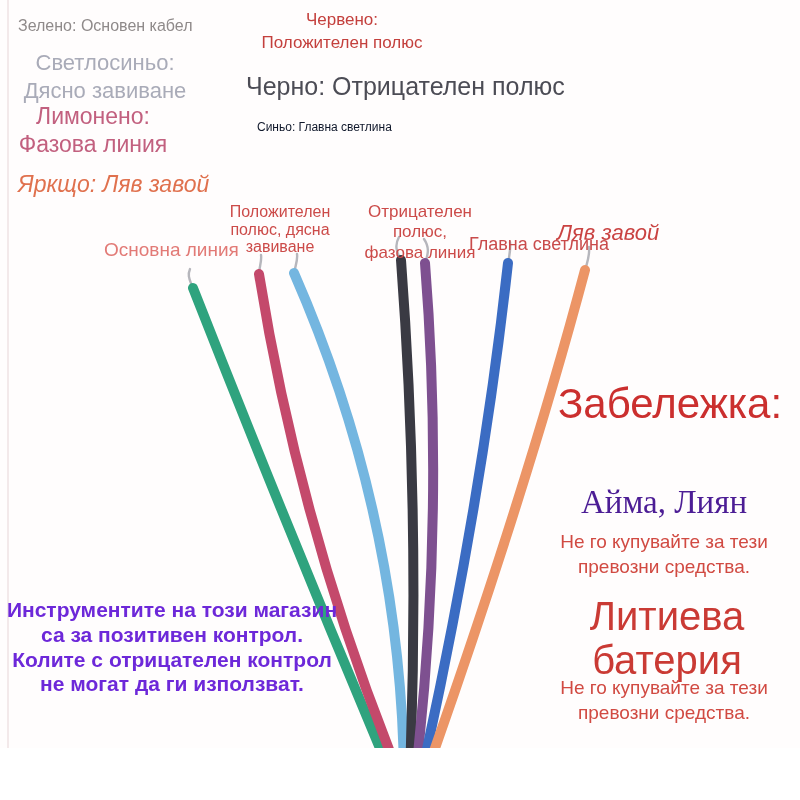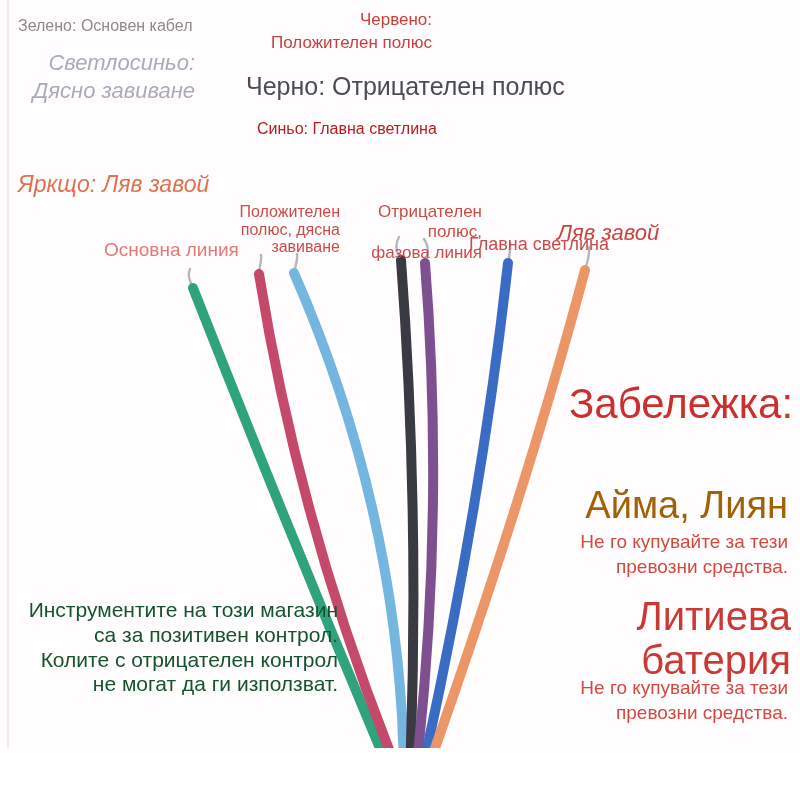--- a/index.html
+++ b/index.html
@@ -19,44 +19,44 @@
     background:#f3e9ea;
   }
   .edge-bottom{
     position:absolute;left:0;top:790px;width:800px;height:2px;
     background:#f2dcdc;
   }
   .lbl{
     position:absolute;
     white-space:pre-line;
   }
-  .center{text-align:right;}
+  .center{text-align:center;}
   
   .lbl-green-legend{left:18px;top:17px;font-size:16px;color:#8f8a8a;}
-  .lbl-lightblue-legend{left:15px;top:49px;width:180px;font-size:22px;line-height:1.27;color:#a9abb8;font-style:italic;}
+  .lbl-lightblue-legend{left:15px;top:49px;width:180px;font-size:22px;line-height:1.27;color:#a9abb8;}
   .lbl-lime-legend{left:3px;top:102px;width:180px;font-size:23px;line-height:1.22;color:#c2607f;}
   .lbl-bright-legend{left:18px;top:171px;font-size:23px;color:#e0714e;font-style:italic;}
   
   .lbl-red-legend{left:252px;top:9px;width:180px;font-size:17px;line-height:1.35;color:#c4403d;}
   .lbl-black-legend{left:222px;top:72px;font-size:25px;color:#4c4c55;margin-left:24px;}
-  .lbl-blue-legend{left:257px;top:120px;font-size:16px;color:#b91c1c;}
+  .lbl-blue-legend{left:257px;top:120px;font-size:12px;color:#0f172a;}
   
   .lbl-wire-green{left:104px;top:239px;font-size:19px;color:#e27a76;}
   .lbl-wire-crimson{left:220px;top:203px;width:120px;font-size:16px;line-height:1.1;color:#cc4b49;}
   .lbl-wire-black{left:358px;top:202px;width:124px;font-size:17px;line-height:1.2;color:#cc4b49;}
   .lbl-wire-blue{left:469px;top:234px;font-size:18px;color:#c94b4b;}
   .lbl-wire-orange{left:557px;top:220px;font-size:22px;color:#ca4342;font-style:italic;}
   
-  .lbl-note-title{left:558px;top:380px;font-size:42px;color:#cb2f2e;margin-left:11px;}
-  .lbl-note-vehicles{left:540px;top:484px;width:248px;font-size:38px;color:#a16207;}
+  .lbl-note-title{left:558px;top:380px;font-size:42px;color:#cb2f2e;}
+  .lbl-note-vehicles{left:540px;top:484px;width:248px;font-size:33px;color:#4c1d95;font-family:Liberation Serif, serif;}
   .lbl-note-warning1{left:540px;top:530px;width:248px;font-size:19px;line-height:1.3;color:#d14a42;}
   .lbl-note-battery{left:543px;top:594px;width:248px;font-size:40px;line-height:1.1;color:#ca3a34;}
   .lbl-note-warning2{left:540px;top:676px;width:248px;font-size:19px;line-height:1.3;color:#d14a42;}
   
-  .lbl-disclaimer{left:6px;top:598px;width:332px;font-size:21px;line-height:1.18;color:#14532d;}
+  .lbl-disclaimer{left:6px;top:598px;width:332px;font-size:21px;line-height:1.18;color:#6d28d9;font-weight:bold;}
   .text-layer{position:absolute;inset:0;z-index:2;}
   svg.wires{position:absolute;inset:0;z-index:1;}
 </style>
 </head>
 <body>
 
 <div id="stage">
 
   <div class="edge-left"></div>
   <div class="edge-bottom"></div>
@@ -80,20 +80,22 @@
     <path stroke-width="10" stroke-linecap="round" d="M585 270 Q527 488 427 771" stroke="#ec9566"></path>
 
     <path d="M376 779 Q374 771 385 769 L416 766 Q425 765 427 771 L436 795 Q438 800 431 800 L378 800 Q372 800 373 794 Z" fill="#211c1f"></path>
   </svg>
 
   <div class="text-layer">
 
     <div class="lbl lbl-green-legend">Зелено: Основен кабел</div>
     <div class="lbl lbl-lightblue-legend center">Светлосиньо:
 Дясно завиване</div>
+    <div class="lbl lbl-lime-legend center">Лимонено:
+Фазова линия</div>
     <div class="lbl lbl-bright-legend">Яркщо: Ляв завой</div>
 
     <div class="lbl lbl-red-legend center">Червено:
 Положителен полюс</div>
     <div class="lbl lbl-black-legend">Черно: Отрицателен полюс</div>
     <div class="lbl lbl-blue-legend">Синьо: Главна светлина</div>
 
     <div class="lbl lbl-wire-green">Основна линия</div>
     <div class="lbl lbl-wire-crimson center">Положителен
 полюс, дясна

